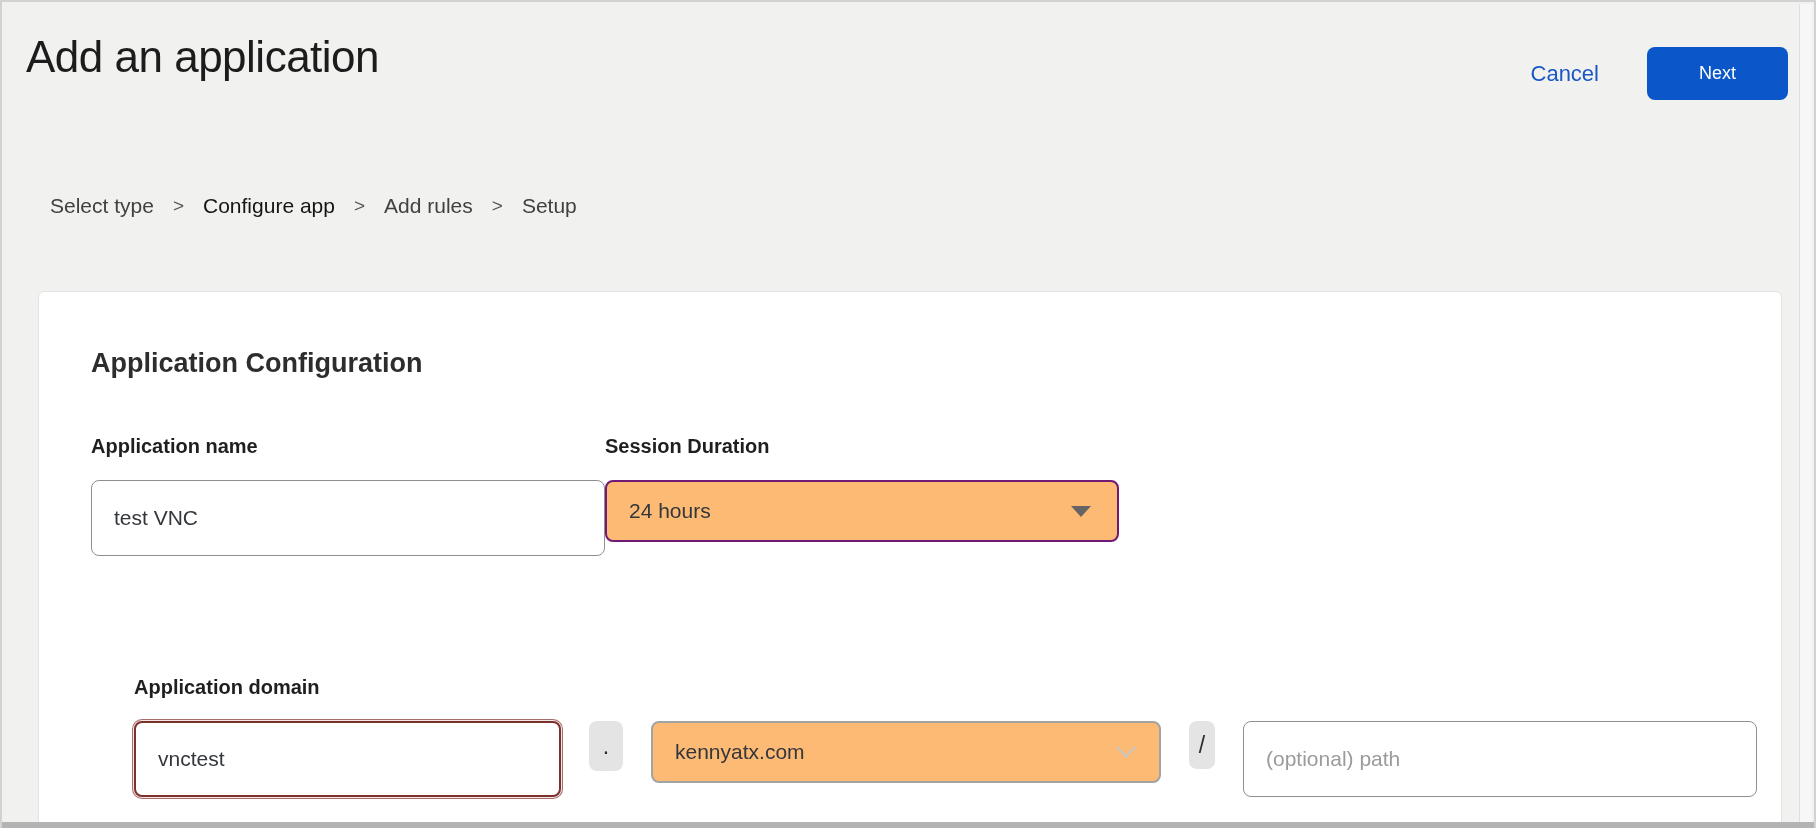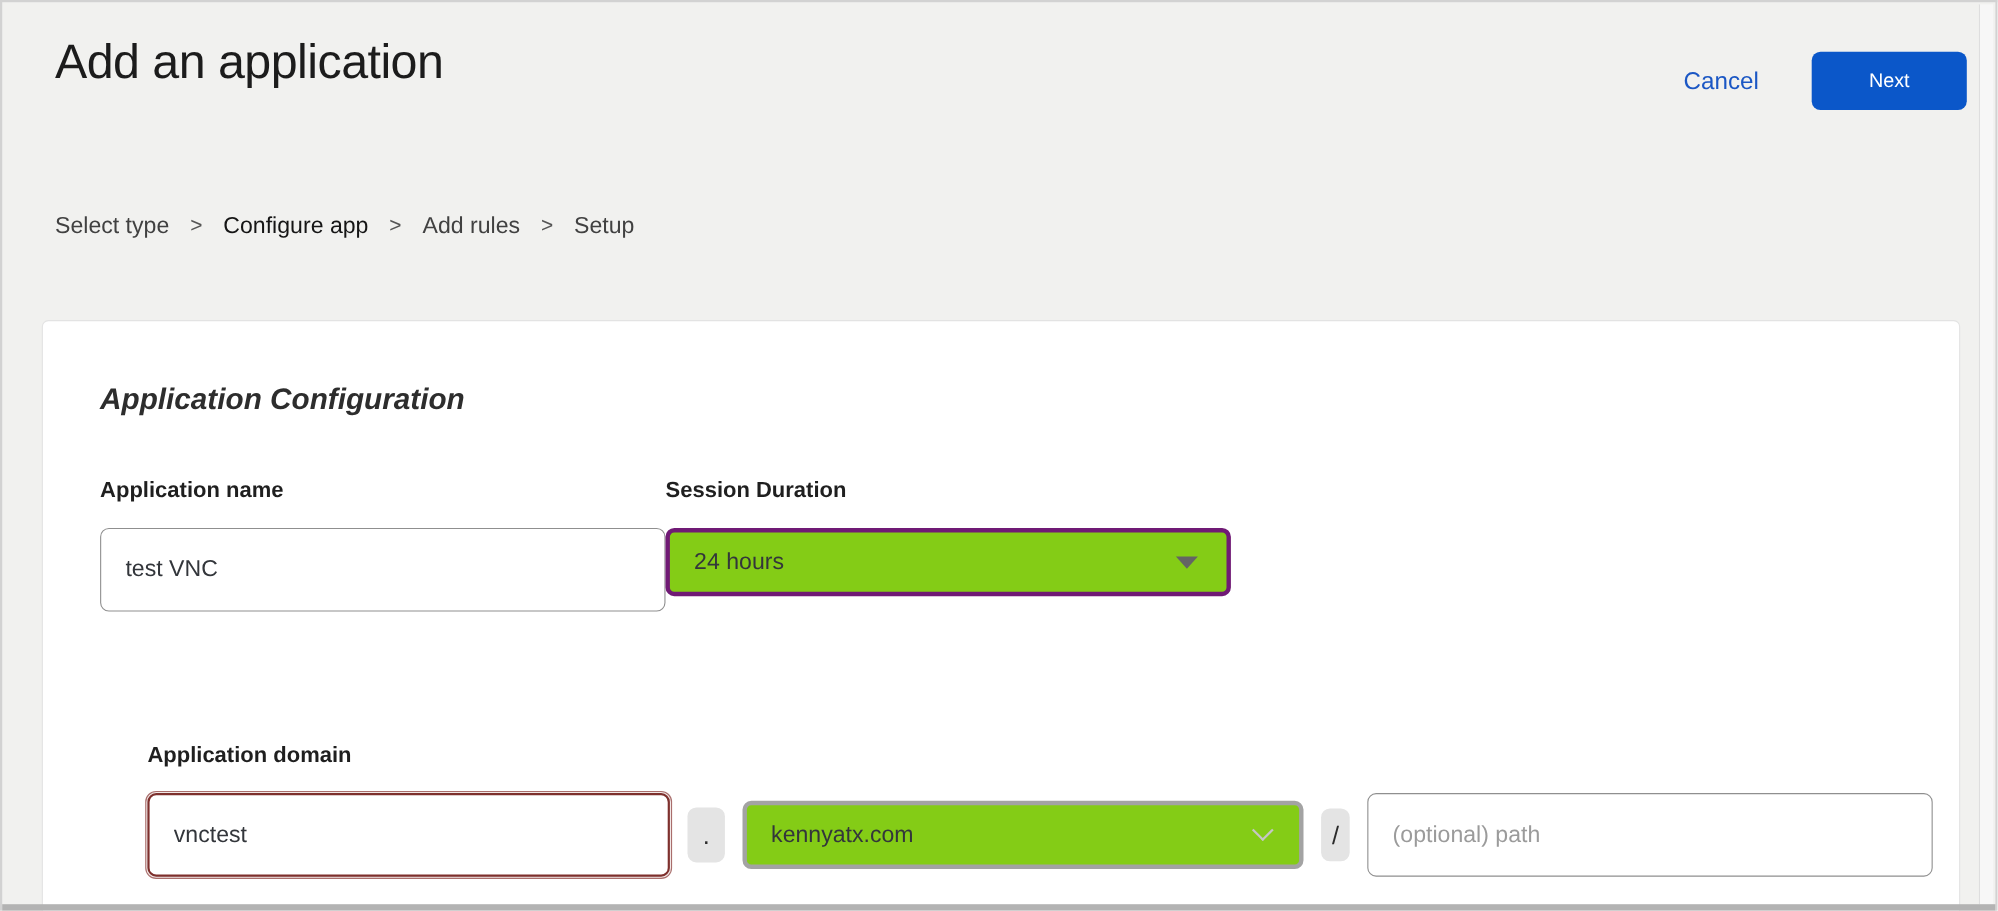--- a/index.html
+++ b/index.html
@@ -10,21 +10,21 @@
     background: #f1f1ef;
   }
   .window {
     position: absolute; inset: 0;
     border: 2px solid #d2d2d2; border-bottom: none;
     box-sizing: border-box;
     background: #f1f1ef;
   }
   
   .page-title {
-    position: absolute; left: 48px; top: 30px;
+    position: absolute; left: 24px; top: 30px;
     font-size: 44px; font-weight: 400; color: #1c1c1c;
     letter-spacing: -0.5px; margin: 0;
   }
   .header-actions {
     position: absolute; top: 45px; right: 26px;
     display: flex; align-items: center; gap: 48px;
   }
   .cancel-link {
     font-size: 22px; color: #1b57c4; cursor: pointer; text-decoration: none; margin-left: 12px;
   }
@@ -48,56 +48,56 @@
   
   .card {
     position: absolute; left: 36px; top: 289px;
     width: 1744px; height: 580px;
     background: #ffffff;
     border: 1px solid #e3e3e3; border-radius: 6px;
     box-sizing: border-box;
     padding: 56px 24px 0 52px;
   }
   .section-title {
-    margin: 0; font-size: 27px; font-weight: bold; color: #2d2d2d; font-style: italic;
+    margin: 0; font-size: 27px; font-weight: bold; color: #2d2d2d;
   }
   .row1 { margin-top: 56px; display: flex; }
   .field { width: 514px; }
   .field-label {
     display: block; font-size: 20px; font-weight: bold; color: #1f1f1f;
     margin-bottom: 22px;
   }
   .text-input {
     box-sizing: border-box; width: 100%; height: 76px;
     border: 1px solid #8f8f8f; border-radius: 8px;
     padding: 0 22px; font-size: 21px; color: #33363b;
     font-family: "Liberation Sans", sans-serif;
     background: #ffffff; outline: none;
   }
   .text-input::placeholder { color: #9b9b9b; opacity: 1; }
   .selectbox {
     box-sizing: border-box; width: 514px; height: 62px;
-    border: 4px solid #701a75; border-radius: 8px;
+    border: 2px solid #701a75; border-radius: 8px;
     padding: 0 26px 0 22px; font-size: 21px; color: #33363b;
-    background: #84cc16; display: flex; align-items: center;
+    background: #fdba74; display: flex; align-items: center;
     justify-content: space-between; cursor: pointer;
   }
   .tri-down {
     width: 0; height: 0;
     border-left: 10px solid transparent; border-right: 10px solid transparent;
     border-top: 11px solid #646464;
   }
   .chev-down {
     width: 12px; height: 12px;
     border-right: 2px solid #c6c6c6; border-bottom: 2px solid #c6c6c6;
     transform: rotate(45deg) translate(-3px,-3px);
   }
   
   .domain-block { margin-top: 120px; margin-left: 43px; }
-  .domain-row { display: flex; align-items: center; gap: 16px; }
+  .domain-row { display: flex; gap: 28px; }
   .subdomain-input {
     width: 514px;
     border: 2px solid #7e302d;
     box-shadow: 0 0 0 1px #f1e7e6, 0 0 0 2px #a96e6c;
   }
   .sepbox {
     background: #e4e4e4; border-radius: 8px;
     display: flex; align-items: center; justify-content: center;
     font-size: 23px; color: #2b2b2b; flex: none;
   }

